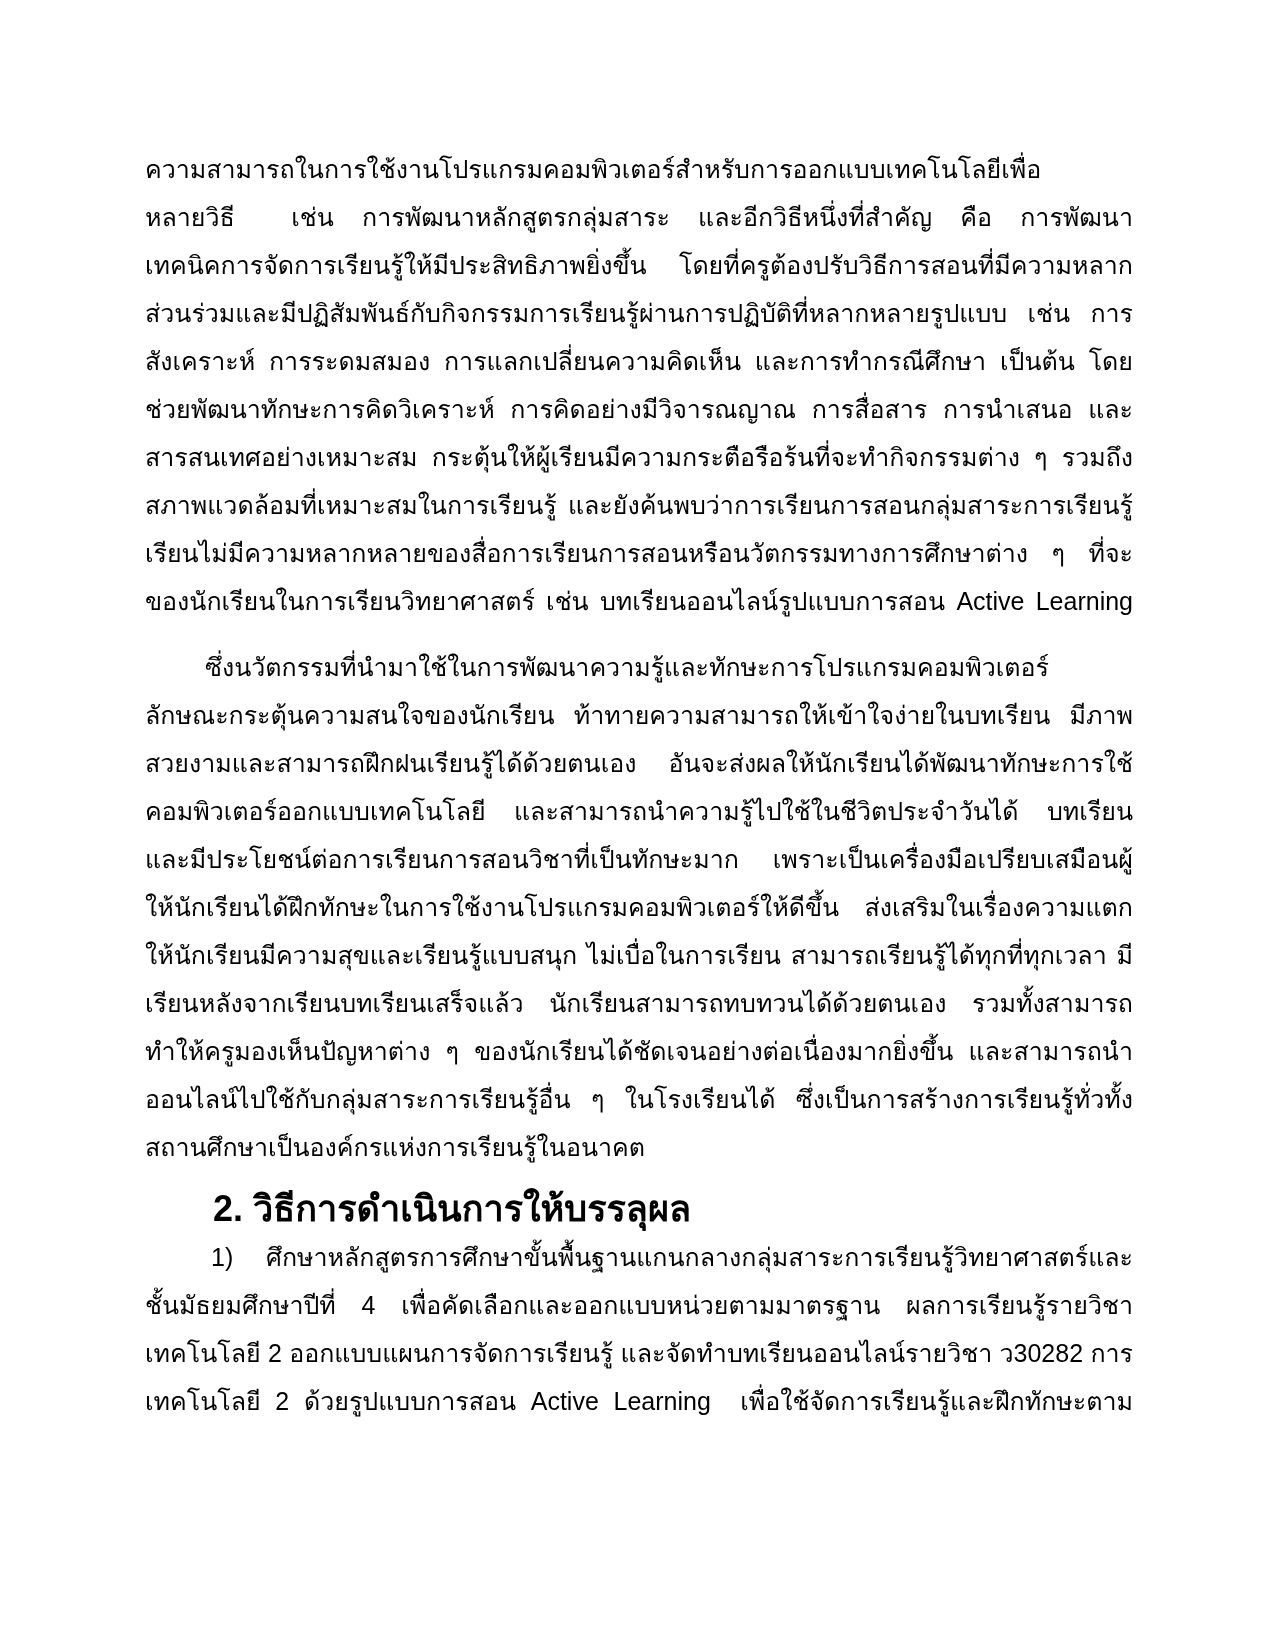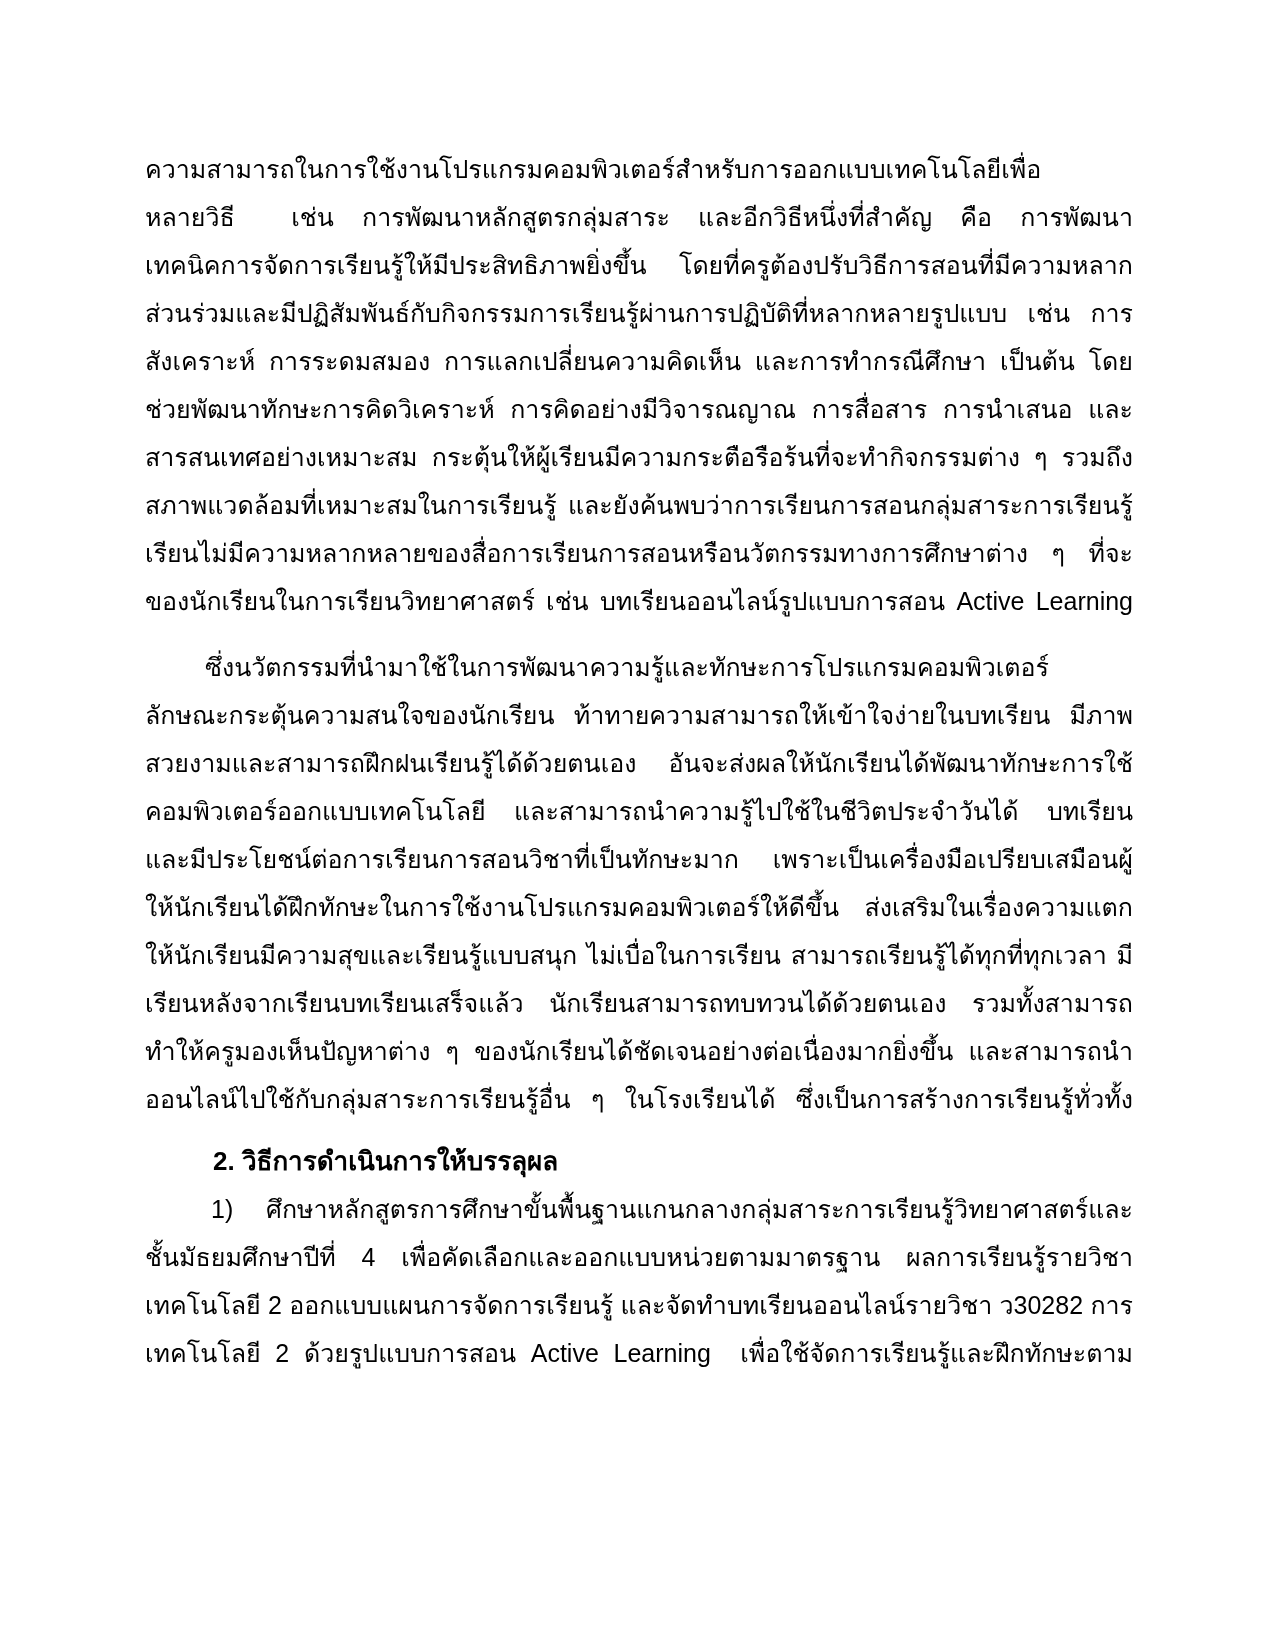--- a/index.html
+++ b/index.html
@@ -38,21 +38,21 @@
   
   .para + .para { margin-top: 18px; }
   
   .para.indent-first .line:first-child { text-indent: 60px; }
   .para.item .line:first-child { text-indent: 66px; }
   .heading {
     margin-top: 14px;
     height: 48px;
     line-height: 48px;
     padding-left: 68px;
-    font-size: 26px;
+    font-size: 36px;
     font-weight: 700;
     text-align: left;
   }
 </style>
 </head>
 <body>
 
 <div class="page">
   <div class="content">
 
@@ -73,20 +73,21 @@
         <div class="line">ซึ่งนวัตกรรมที่นำมาใช้ในการพัฒนาความรู้และทักษะการโปรแกรมคอมพิวเตอร์ออกแบบเทคโนโลยีควรมี</div>
         <div class="line">ลักษณะกระตุ้นความสนใจของนักเรียน ท้าทายความสามารถให้เข้าใจง่ายในบทเรียน มีภาพประกอบ ออกแบบให้</div>
         <div class="line">สวยงามและสามารถฝึกฝนเรียนรู้ได้ด้วยตนเอง อันจะส่งผลให้นักเรียนได้พัฒนาทักษะการใช้โปรแกรม</div>
         <div class="line">คอมพิวเตอร์ออกแบบเทคโนโลยี และสามารถนำความรู้ไปใช้ในชีวิตประจำวันได้ บทเรียนออนไลน์ มีความสำคัญ</div>
         <div class="line">และมีประโยชน์ต่อการเรียนการสอนวิชาที่เป็นทักษะมาก เพราะเป็นเครื่องมือเปรียบเสมือนผู้ช่วยครูทางอ้อม ช่วย</div>
         <div class="line">ให้นักเรียนได้ฝึกทักษะในการใช้งานโปรแกรมคอมพิวเตอร์ให้ดีขึ้น ส่งเสริมในเรื่องความแตกต่างระหว่างบุคคล ทำ</div>
         <div class="line">ให้นักเรียนมีความสุขและเรียนรู้แบบสนุก ไม่เบื่อในการเรียน สามารถเรียนรู้ได้ทุกที่ทุกเวลา มีเครื่องมือวัดผลการ</div>
         <div class="line">เรียนหลังจากเรียนบทเรียนเสร็จแล้ว นักเรียนสามารถทบทวนได้ด้วยตนเอง รวมทั้งสามารถเรียนรู้ได้ทุกที่ทุกเวลา</div>
         <div class="line">ทำให้ครูมองเห็นปัญหาต่าง ๆ ของนักเรียนได้ชัดเจนอย่างต่อเนื่องมากยิ่งขึ้น และสามารถนำวิธีการสร้างบทเรียน</div>
         <div class="line">ออนไลน์ไปใช้กับกลุ่มสาระการเรียนรู้อื่น ๆ ในโรงเรียนได้ ซึ่งเป็นการสร้างการเรียนรู้ทั่วทั้งองค์กร ทำให้</div>
+        <div class="line">สถานศึกษาเป็นองค์กรแห่งการเรียนรู้ในอนาคต</div>
       </div>
 
     <div class="heading">2. วิธีการดำเนินการให้บรรลุผล</div>
 
     <div class="para item justify-last">
         <div class="line">1)  ศึกษาหลักสูตรการศึกษาขั้นพื้นฐานแกนกลางกลุ่มสาระการเรียนรู้วิทยาศาสตร์และเทคโนโลยี</div>
         <div class="line">ชั้นมัธยมศึกษาปีที่ 4 เพื่อคัดเลือกและออกแบบหน่วยตามมาตรฐาน ผลการเรียนรู้รายวิชา ว30282 การออกแบบ</div>
         <div class="line">เทคโนโลยี 2 ออกแบบแผนการจัดการเรียนรู้ และจัดทำบทเรียนออนไลน์รายวิชา ว30282 การออกแบบ</div>
         <div class="line">เทคโนโลยี 2 ด้วยรูปแบบการสอน Active Learning  เพื่อใช้จัดการเรียนรู้และฝึกทักษะตามความเหมาะสมของ</div>
       </div>

